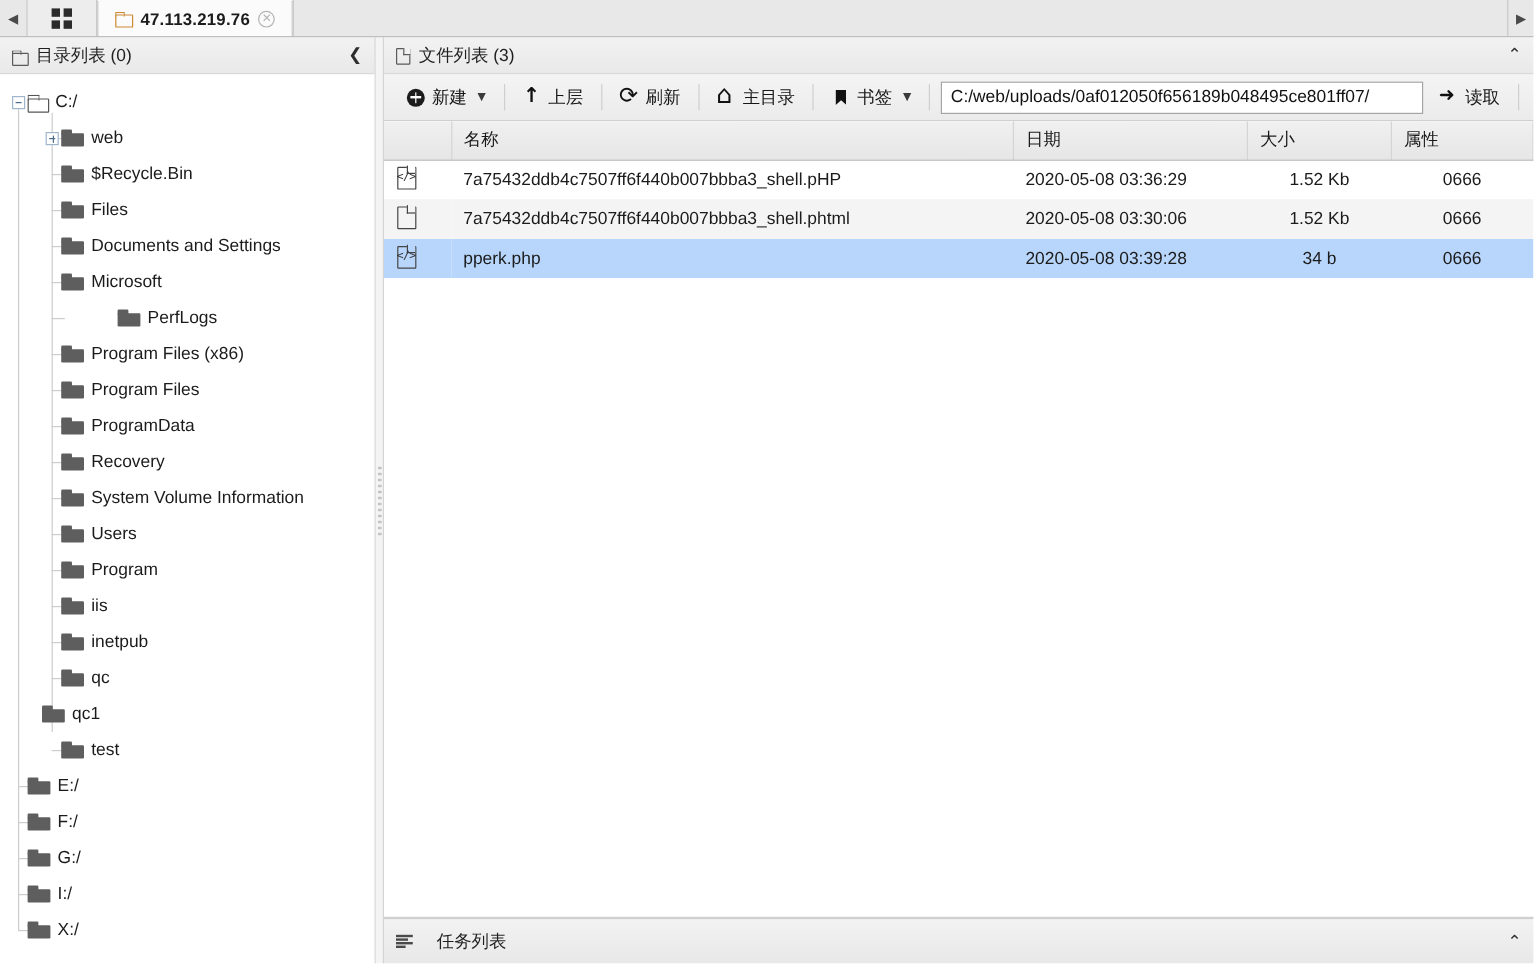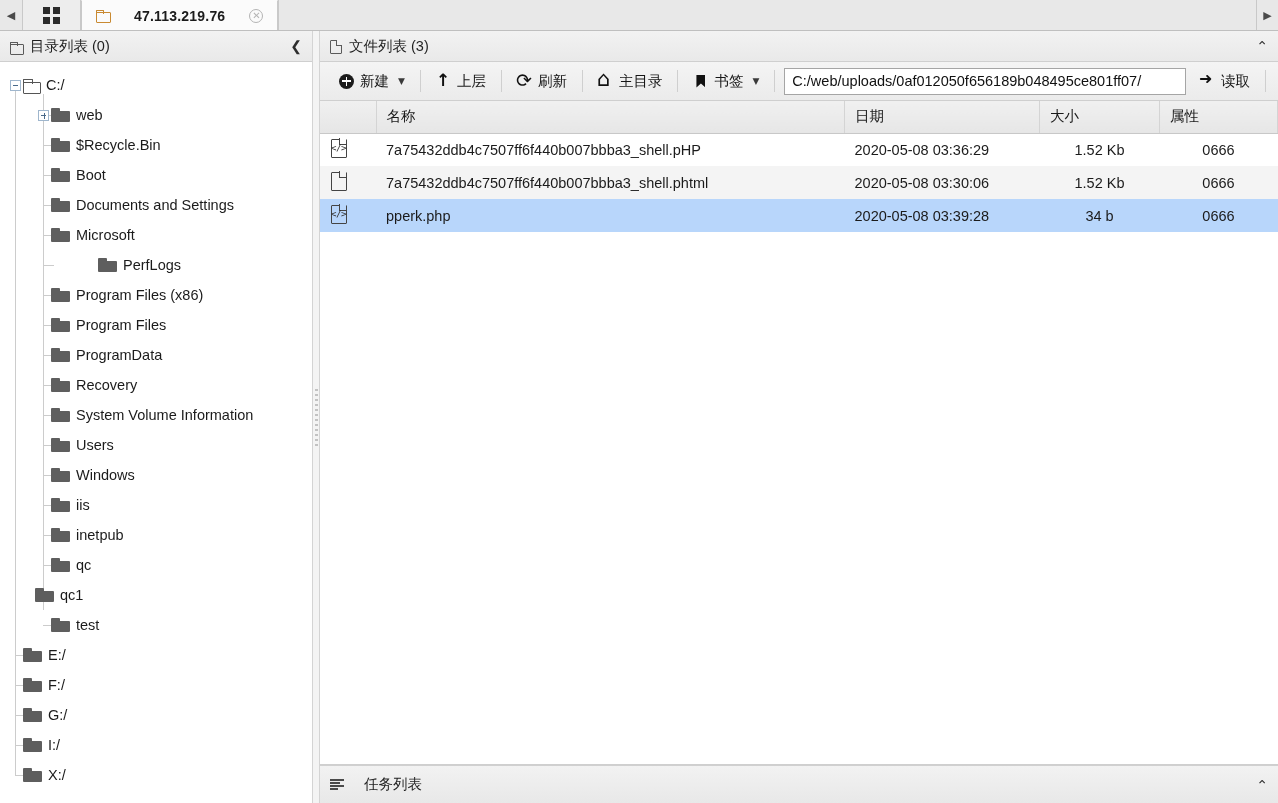--- a/index.html
+++ b/index.html
@@ -30,21 +30,21 @@
     flex: 0 0 auto;
   }
   .tab-scroll.right { border-left: 1px solid #c8c8c8; }
   .tab {
     display: flex; align-items: center;
     padding: 0 14px;
     background: #e3e3e3;
     border-left: 1px solid #c9c9c9;
     border-right: 1px solid #c9c9c9;
     font-size: 14px;
-    gap: 24px;
+    gap: 7px;
     flex: 0 0 auto;
     position: relative;
     top: 0;
   }
   .tab.icon-tab { padding: 0 20px; background: #ededed; }
   .tab.active {
     background: #fbfbfb;
     border-top: 1px solid #fbfbfb;
   }
   .tab-label { font-weight: bold; color: #1b1b1b; letter-spacing: .2px; }
@@ -364,21 +364,21 @@
           <span class="lbl">web</span>
         </div>
         <div class="tnode" style="padding-left: 38px;">
           <span class="toggle-spacer"></span>
           <span class="folder-solid"></span>
           <span class="lbl">$Recycle.Bin</span>
         </div>
         <div class="tnode" style="padding-left: 38px;">
           <span class="toggle-spacer"></span>
           <span class="folder-solid"></span>
-          <span class="lbl">Boot</span>
+          <span class="lbl">Files</span>
         </div>
         <div class="tnode" style="padding-left: 38px;">
           <span class="toggle-spacer"></span>
           <span class="folder-solid"></span>
           <span class="lbl">Documents and Settings</span>
         </div>
         <div class="tnode" style="padding-left: 38px;">
           <span class="toggle-spacer"></span>
           <span class="folder-solid"></span>
           <span class="lbl">Microsoft</span>
@@ -414,21 +414,21 @@
           <span class="lbl">System Volume Information</span>
         </div>
         <div class="tnode" style="padding-left: 38px;">
           <span class="toggle-spacer"></span>
           <span class="folder-solid"></span>
           <span class="lbl">Users</span>
         </div>
         <div class="tnode" style="padding-left: 38px;">
           <span class="toggle-spacer"></span>
           <span class="folder-solid"></span>
-          <span class="lbl">Windows</span>
+          <span class="lbl">Program</span>
         </div>
         <div class="tnode" style="padding-left: 38px;">
           <span class="toggle-spacer"></span>
           <span class="folder-solid"></span>
           <span class="lbl">iis</span>
         </div>
         <div class="tnode" style="padding-left: 38px;">
           <span class="toggle-spacer"></span>
           <span class="folder-solid"></span>
           <span class="lbl">inetpub</span>

